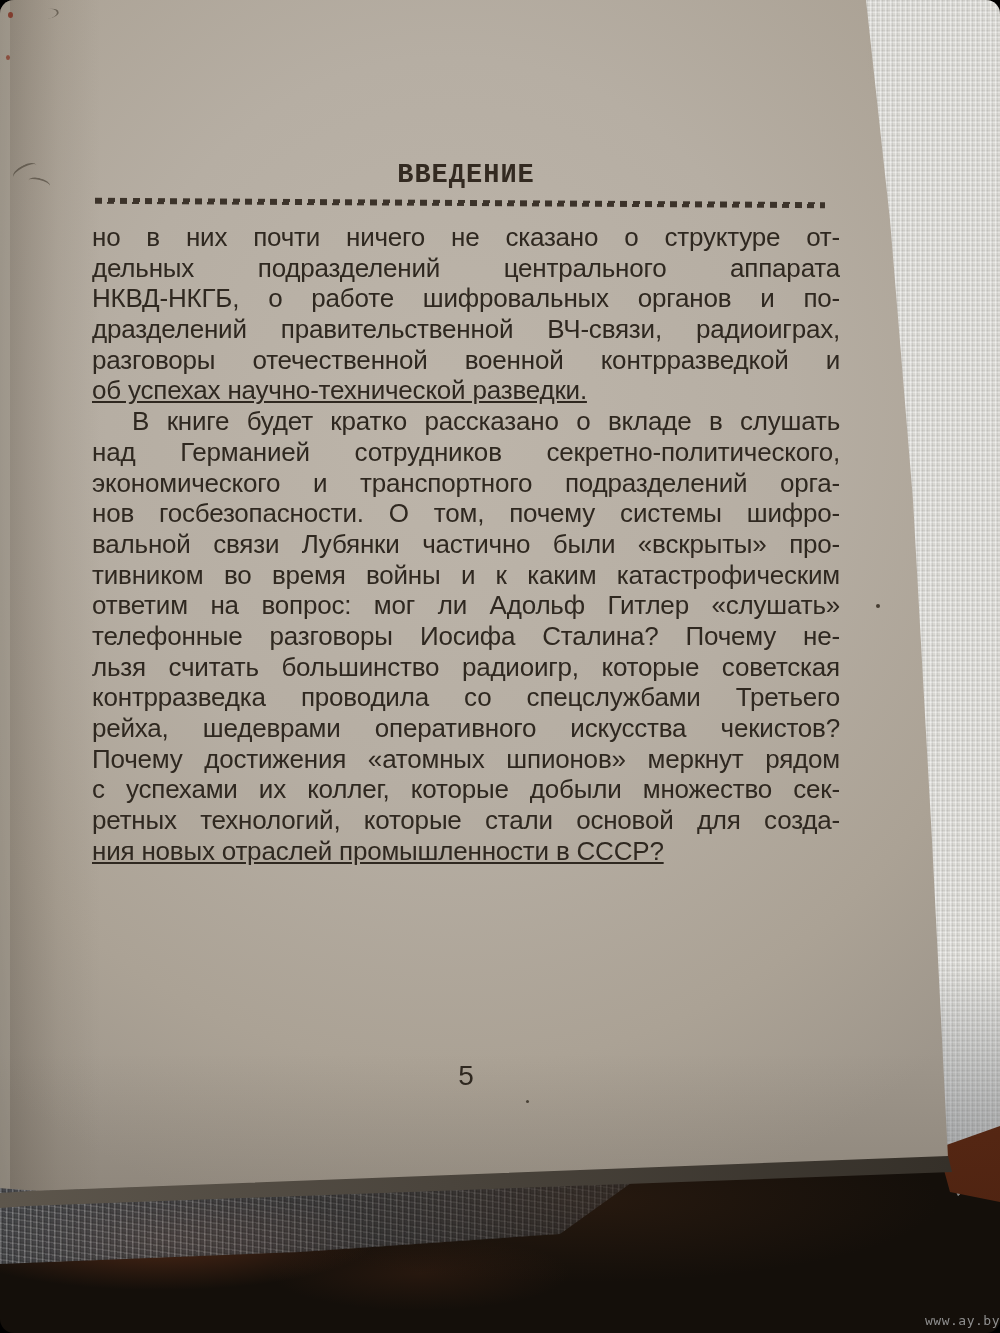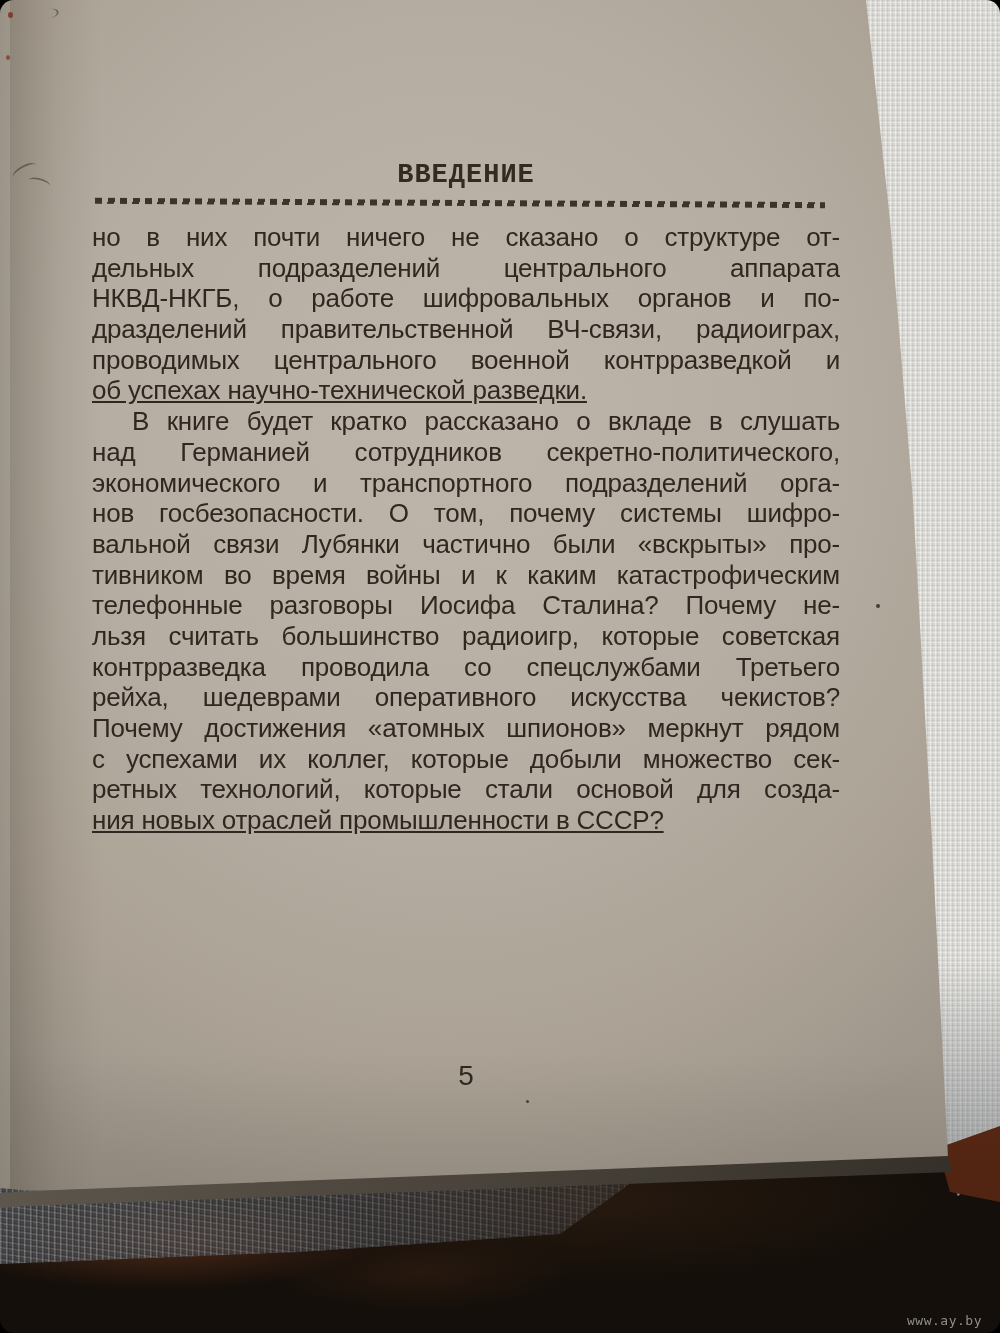--- a/index.html
+++ b/index.html
@@ -96,21 +96,21 @@
   .speck{position:absolute;border-radius:50%;}
   .sp1{left:8px;top:12px;width:5px;height:6px;background:#7d2b1c;opacity:.8;}
   .sp2{left:6px;top:55px;width:4px;height:5px;background:#82301f;opacity:.7;}
   .sp3{left:876px;top:604px;width:4px;height:4px;background:#453c31;}
   .sp4{left:526px;top:1100px;width:3px;height:3px;background:#4a4237;}
   .thread{position:absolute;background:transparent;border-top:2px solid rgba(60,52,42,.55);border-radius:50%;}
   .th1{left:42px;top:2px;width:10px;height:22px;transform:rotate(80deg);}
   .th2{left:12px;top:165px;width:26px;height:10px;transform:rotate(-28deg);}
   .th3{left:28px;top:178px;width:22px;height:8px;transform:rotate(14deg);}
   .watermark{
-    position:absolute;right:18px;bottom:5px;
+    position:absolute;right:0;bottom:5px;
     font-family:"DejaVu Sans Mono",monospace;font-size:13px;letter-spacing:.5px;
     color:#8e8e8e;
     margin-top:15px;
   }
 </style>
 </head>
 <body>
 
 <div class="photo">
   <div class="shadow-base"></div>
@@ -123,28 +123,29 @@
     <div class="gutter-light"></div>
 
     <h1 class="title">ВВЕДЕНИЕ</h1>
     <div class="dashes"></div>
 
     <div class="body-text">
         <div class="line">но в них почти ничего не сказано о структуре от-</div>
         <div class="line">дельных подразделений центрального аппарата</div>
         <div class="line">НКВД-НКГБ, о работе шифровальных органов и по-</div>
         <div class="line">дразделений правительственной ВЧ-связи, радиоиграх,</div>
-        <div class="line">проводимых центрального военной контрразведкой и</div>
+        <div class="line">разговоры отечественной военной контрразведкой и</div>
         <div class="line last">об успехах научно-технической разведки.</div>
         <div class="line first">В книге будет кратко рассказано о вкладе в слушать</div>
         <div class="line">над Германией сотрудников секретно-политического,</div>
         <div class="line">экономического и транспортного подразделений орга-</div>
         <div class="line">нов госбезопасности. О том, почему системы шифро-</div>
         <div class="line">вальной связи Лубянки частично были «вскрыты» про-</div>
         <div class="line">тивником во время войны и к каким катастрофическим</div>
+        <div class="line">ответим на вопрос: мог ли Адольф Гитлер «слушать»</div>
         <div class="line">телефонные разговоры Иосифа Сталина? Почему не-</div>
         <div class="line">льзя считать большинство радиоигр, которые советская</div>
         <div class="line">контрразведка проводила со спецслужбами Третьего</div>
         <div class="line">рейха, шедеврами оперативного искусства чекистов?</div>
         <div class="line">Почему достижения «атомных шпионов» меркнут рядом</div>
         <div class="line">с успехами их коллег, которые добыли множество сек-</div>
         <div class="line">ретных технологий, которые стали основой для созда-</div>
         <div class="line last">ния новых отраслей промышленности в СССР?</div>
       </div>
 

